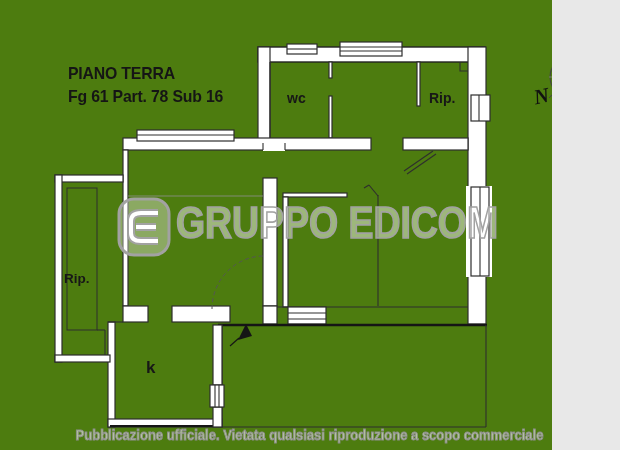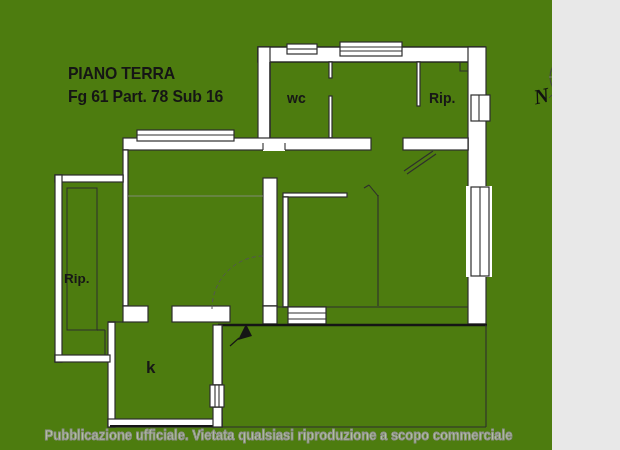--- a/index.html
+++ b/index.html
@@ -33,21 +33,21 @@
     position:absolute;left:116px;top:196px;z-index:2;display:flex;align-items:flex-start;
   }
   .wm-text{
     display:inline-block;margin-left:4px;margin-top:2px;
     font-size:44px;font-weight:bold;white-space:nowrap;letter-spacing:0px;
     color:rgba(255,255,255,0.45);
     -webkit-text-stroke:1.7px #a2a2a2;
     transform:scaleX(0.85);transform-origin:left top;
   }
   .disclaimer{
-    position:absolute;left:0;top:426px;width:620px;z-index:4;
+    position:absolute;left:0;top:426px;width:620px;text-align:center;z-index:4;
   }
   .disclaimer span{
     display:inline-block;font-size:15.5px;font-weight:bold;white-space:nowrap;
     color:rgba(255,255,255,0.6);
     -webkit-text-stroke:1.05px #8e8e8e;
     transform:scaleX(0.84);transform-origin:center top;
   }
 </style>
 </head>
 <body>
@@ -186,18 +186,28 @@
     <div>Fg 61 Part. 78 Sub 16</div>
   </div>
 
   <span class="lbl lbl-wc">wc</span>
   <span class="lbl lbl-rip-top">Rip.</span>
   <span class="lbl lbl-rip-left">Rip.</span>
   <span class="lbl lbl-k">k</span>
 
   <span class="lbl lbl-n">N</span>
 
+  <div class="watermark">
+    <svg width="56" height="62" viewBox="0 0 56 62">
+      <rect x="3" y="3" width="50" height="56" rx="15" fill="rgba(255,255,255,0.35)" stroke="#a2a2a2" stroke-width="3"></rect>
+      <path d="M42,17 H25 Q15,17 15,25 V37 Q15,45 25,45 H42" fill="none" stroke="#a2a2a2" stroke-width="8"></path>
+      <path d="M42,17 H25 Q15,17 15,25 V37 Q15,45 25,45 H42" fill="none" stroke="#ffffff" stroke-width="4"></path>
+      <line x1="20" y1="31" x2="40" y2="31" stroke="#a2a2a2" stroke-width="8"></line>
+      <line x1="20" y1="31" x2="40" y2="31" stroke="#ffffff" stroke-width="4"></line>
+    </svg>
+    <span class="wm-text">GRUPPO EDICOM</span>
+  </div>
 
   <div class="disclaimer">
     <span>Pubblicazione ufficiale. Vietata qualsiasi riproduzione a scopo commerciale</span>
   </div>
 
 </div>
 
 </body></html>

